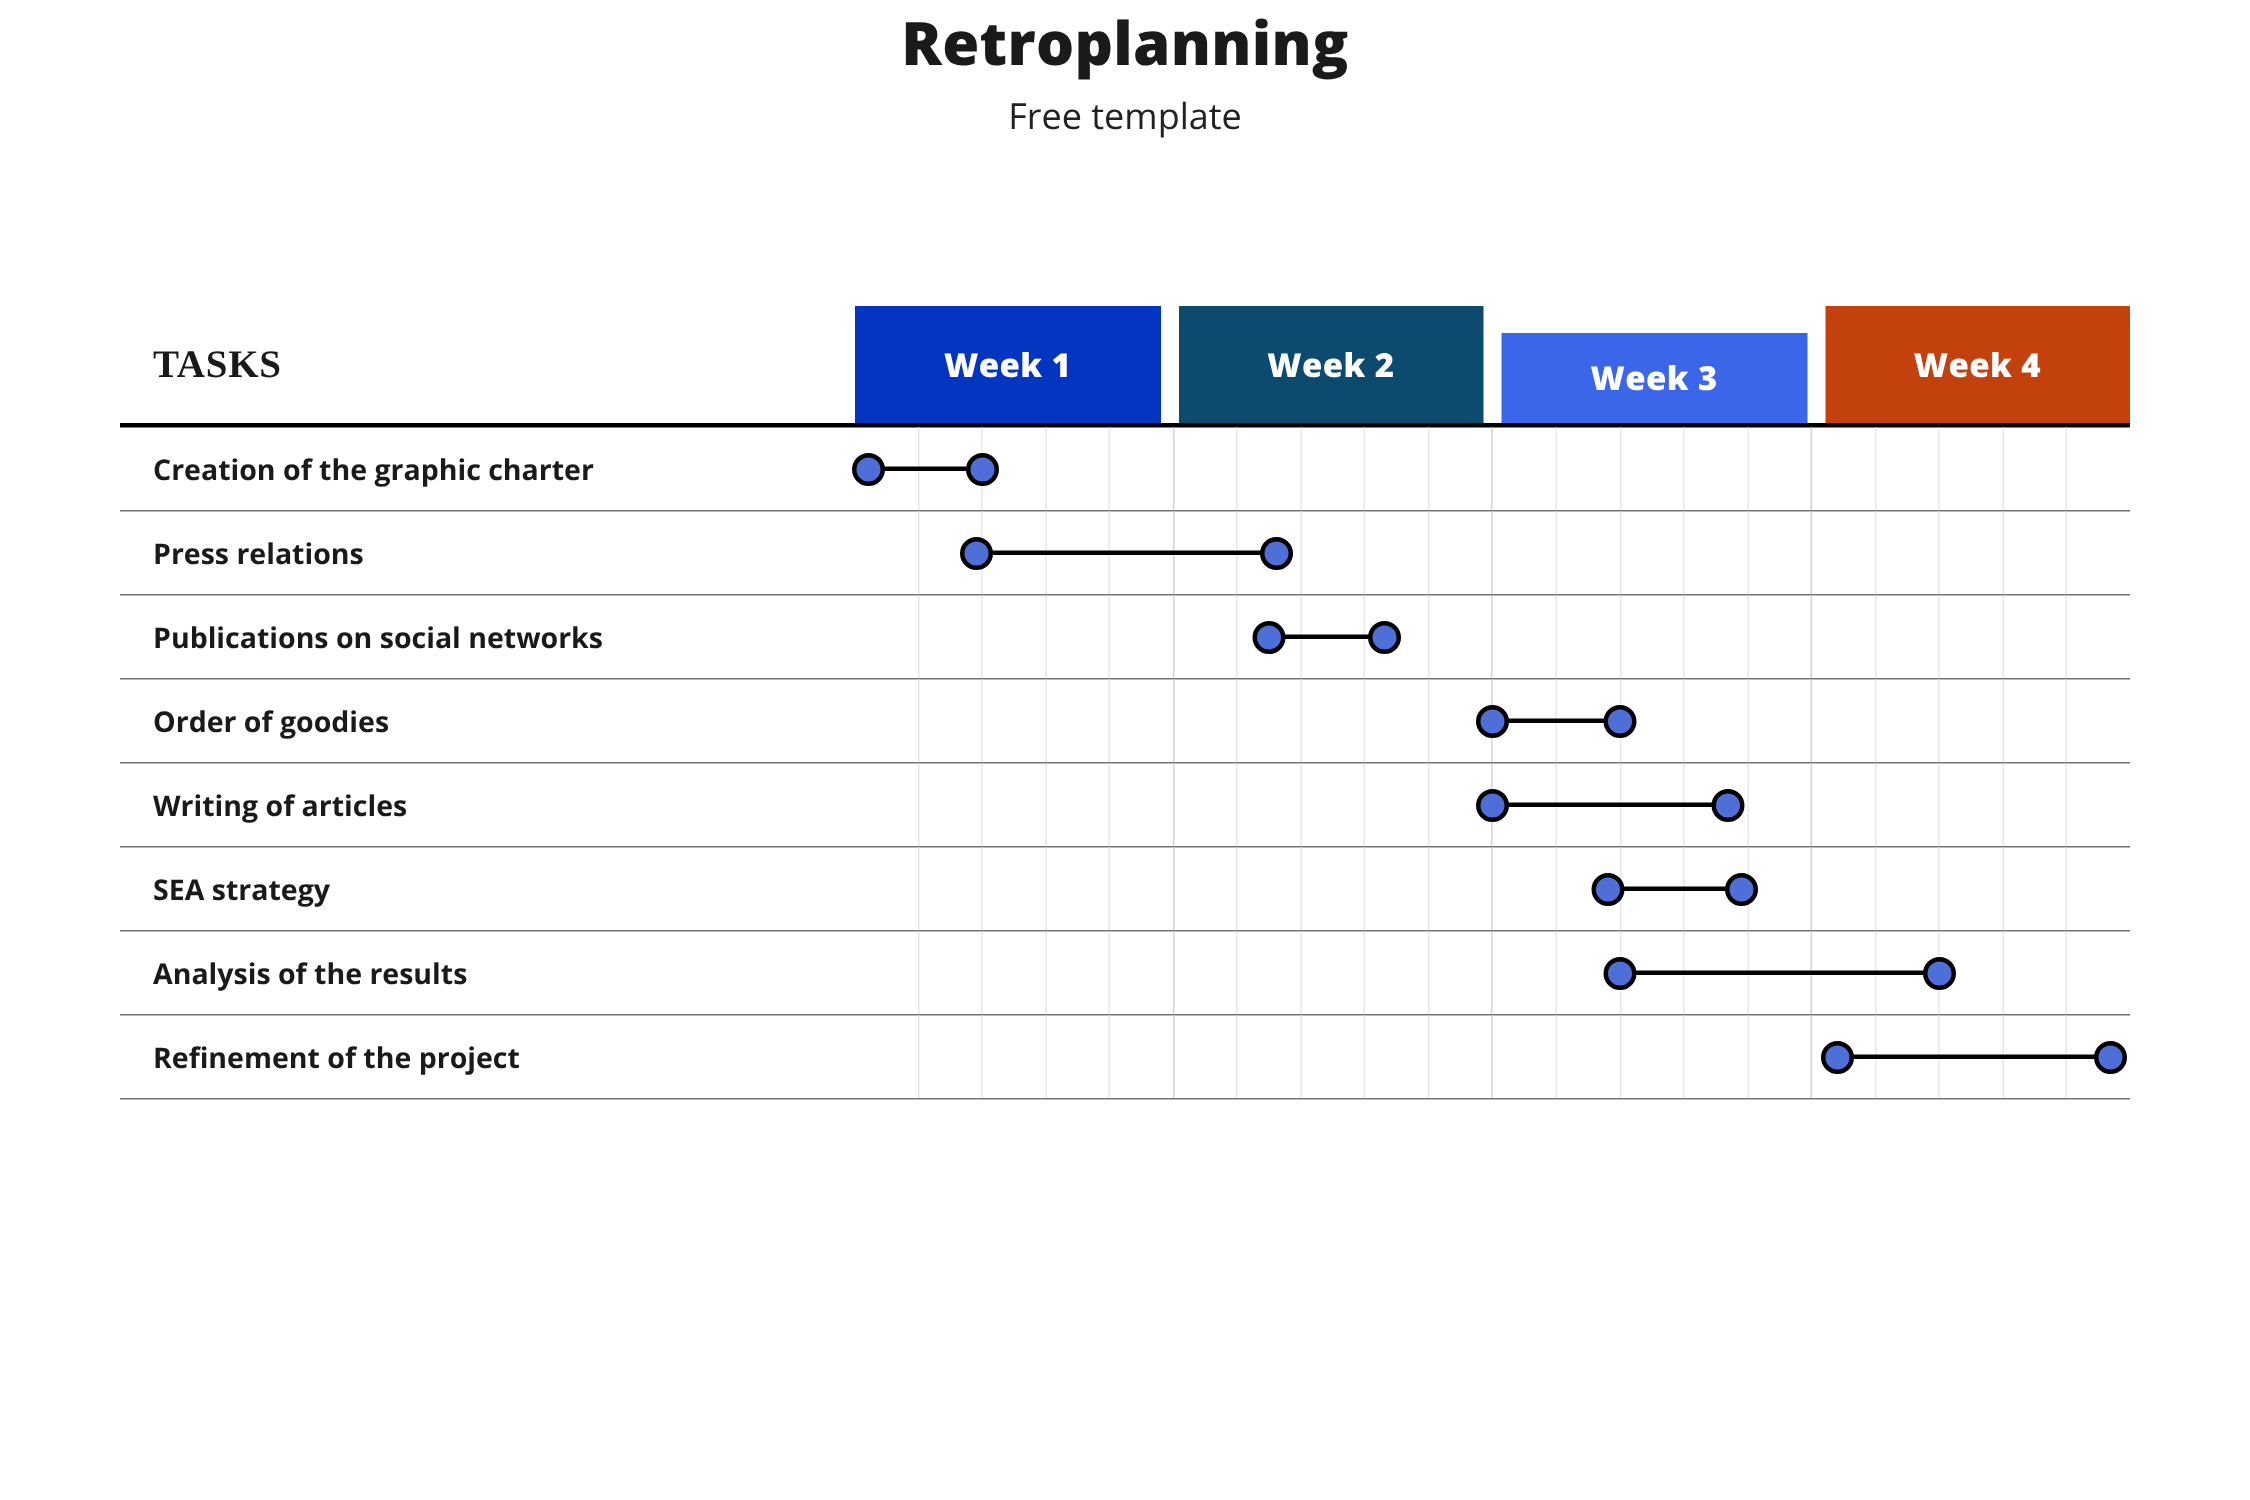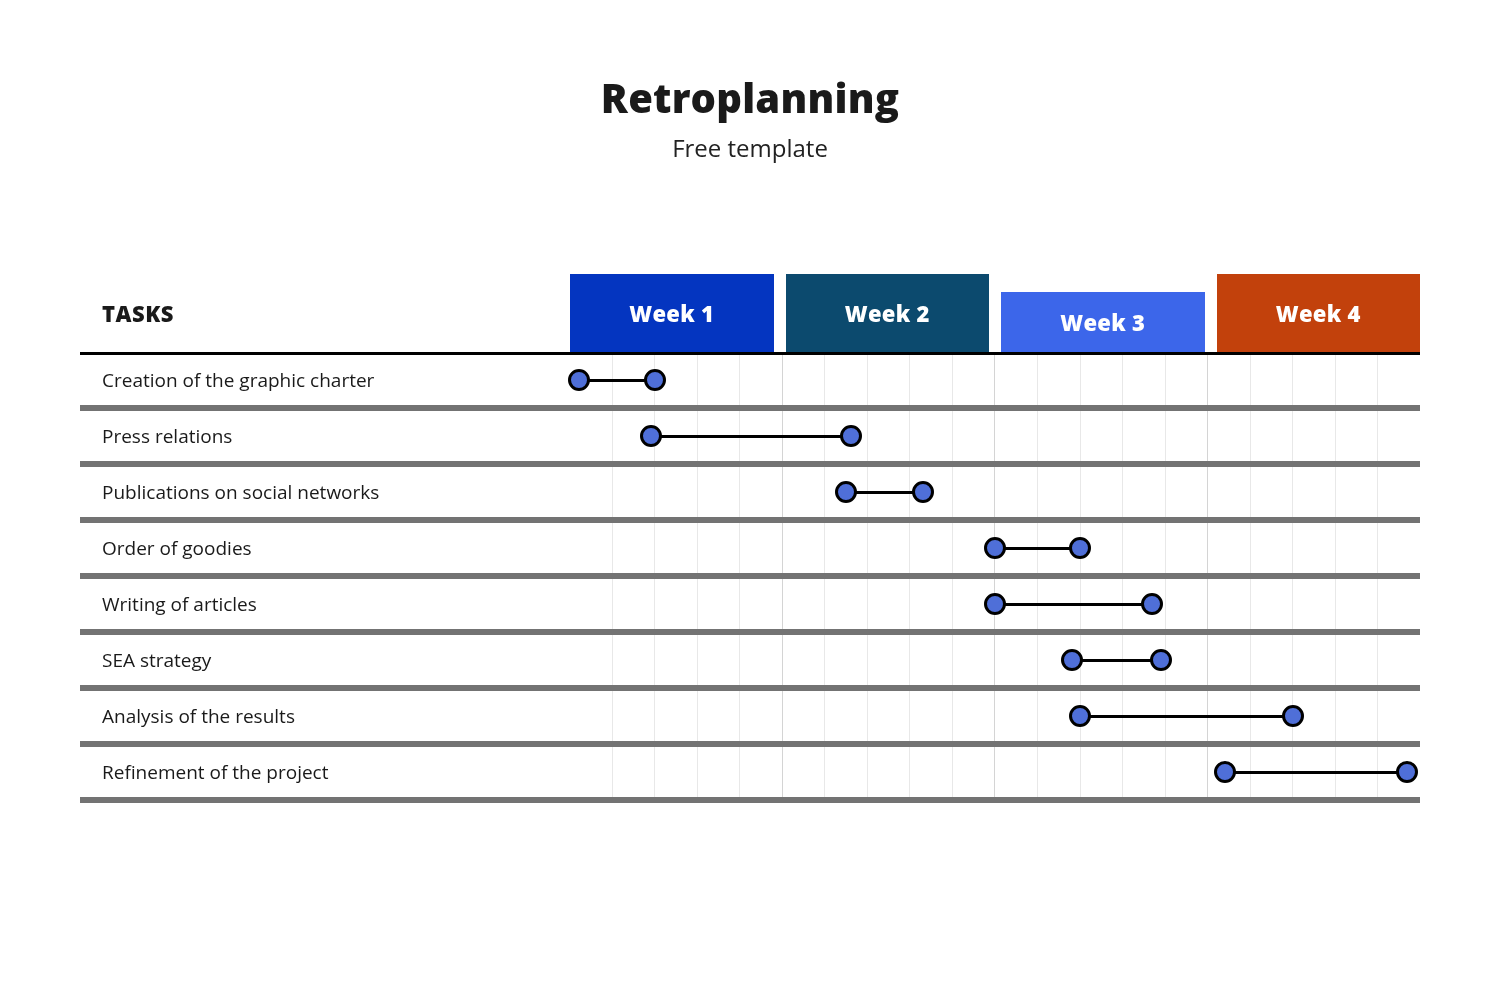--- a/index.html
+++ b/index.html
@@ -6,21 +6,20 @@
   html, body {
     margin: 0; padding: 0;
     width: 1500px; height: 1000px;
     background: #fff;
     font-family: "Open Sans", "Segoe UI", Arial, sans-serif;
     color: #1a1a1a;
   }
   .page {
     width: 1340px;
     margin: 0 auto;
-    padding-top: 70px;
   }
   .title-block {
     text-align: center;
     margin-bottom: 110px;
   }
   .title {
     font-size: 40px;
     font-weight: 800;
     margin: 0 0 6px 0;
     letter-spacing: 0.2px;
@@ -35,45 +34,47 @@
   .gantt {
     width: 100%;
   }
   .header-row {
     display: flex;
     border-bottom: 3px solid #000;
   }
   .task-header {
     width: 490px;
     padding: 24px 20px 24px 22px;
-    font-size: 22px;
+    font-size: 26px;
     font-weight: 900;
     letter-spacing: 0.5px;
+    font-family: Liberation Serif, serif;
   }
   .weeks {
     flex: 1;
     display: flex;
     gap: 12px;
   }
   .week-header {
     flex: 1;
     color: #fff;
     font-weight: 800;
     font-size: 22px;
     display: flex;
     align-items: center;
     justify-content: center;
     letter-spacing: 0.3px;
   }
 
   .body-row {
     display: flex;
-    border-bottom: 6px solid #737373;
+    border-bottom: 1px solid #737373;
     height: 56px;
     align-items: stretch;
+    font-weight: bold;
   }
   .task-cell {
     width: 490px;
     padding: 0 0 0 22px;
     font-size: 19px;
     display: flex;
     align-items: center;
   }
   .timeline {
     flex: 1;

